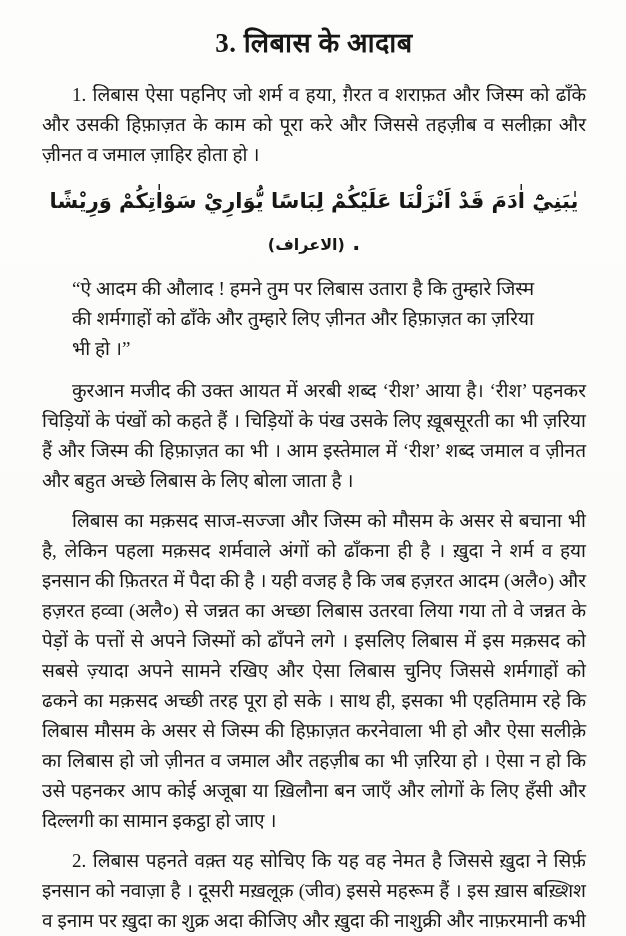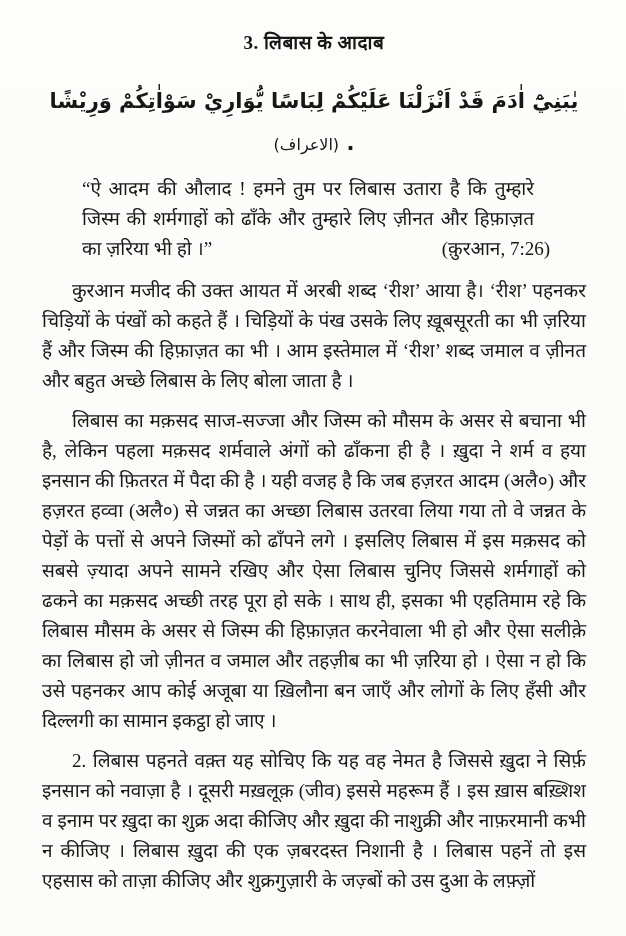--- a/index.html
+++ b/index.html
@@ -15,21 +15,21 @@
     background: linear-gradient(180deg, #fdfdfb 0%, #fbfbf9 60%, #fcfcfa 100%);
     color: #171716;
     font-family: "Liberation Serif", "DejaVu Serif", serif;
     box-sizing: border-box;
     padding: 14px 40px 0 42px;
     overflow: hidden;
   }
   .title {
     text-align: center;
     font-weight: bold;
-    font-size: 19px;
+    font-size: 27px;
     line-height: 34px;
     margin: 12px 0 20px 0;
     letter-spacing: 0.5px;
   }
   p.body {
     font-size: 19px;
     line-height: 30px;
     text-align: justify;
     text-indent: 30px;
     margin: 0 0 10px 0;
@@ -39,53 +39,53 @@
     unicode-bidi: embed;
     text-align: center;
     font-family: "DejaVu Sans", sans-serif;
     font-weight: 700;
     font-size: 21px;
     line-height: 42px;
     margin: 4px 0 8px 0;
   }
   .arabic .verse-source {
     font-size: 16px;
-    font-weight: 400;
+    font-weight: 700;
   }
   .quote {
     position: relative;
     font-size: 19px;
     line-height: 30px;
     text-align: justify;
-    margin: 0 52px 12px 40px;
+    margin: 0 52px 12px 30px;
   }
   .quote .cite {
     position: absolute;
     right: -16px;
     bottom: 0;
     white-space: nowrap;
   }
 </style>
 </head>
 <body>
 
 <div class="page">
 
   <h1 class="title">3. लिबास के आदाब</h1>
 
+  <p class="body">1. लिबास ऐसा पहनिए जो शर्म व हया, ग़ैरत व शराफ़त और जिस्म को ढाँके और उसकी हिफ़ाज़त के काम को पूरा करे और जिससे तहज़ीब व सलीक़ा और ज़ीनत व जमाल ज़ाहिर होता हो ।</p>
 
 
   <div class="arabic">
     <span>يٰبَنِيْٓ اٰدَمَ قَدْ اَنْزَلْنَا عَلَيْكُمْ لِبَاسًا يُّوَارِيْ سَوْاٰتِكُمْ وَرِيْشًا .</span>
     <span class="verse-source">(الاعراف)</span>
   </div>
 
   <div class="quote">
     <span>“ऐ आदम की औलाद ! हमने तुम पर लिबास उतारा है कि तुम्हारे जिस्म की शर्मगाहों को ढाँके और तुम्हारे लिए ज़ीनत और हिफ़ाज़त का ज़रिया भी हो ।”</span>
-    <span class="cite">(क़ुरआन, 7:26)</span>
   </div>
 
   <p class="body">कुरआन मजीद की उक्त आयत में अरबी शब्द ‘रीश’ आया है। ‘रीश’ पहनकर चिड़ियों के पंखों को कहते हैं । चिड़ियों के पंख उसके लिए ख़ूबसूरती का भी ज़रिया हैं और जिस्म की हिफ़ाज़त का भी । आम इस्तेमाल में ‘रीश’ शब्द जमाल व ज़ीनत और बहुत अच्छे लिबास के लिए बोला जाता है ।</p>
 
   <p class="body">लिबास का मक़सद साज-सज्जा और जिस्म को मौसम के असर से बचाना भी है, लेकिन पहला मक़सद शर्मवाले अंगों को ढाँकना ही है । ख़ुदा ने शर्म व हया इनसान की फ़ितरत में पैदा की है । यही वजह है कि जब हज़रत आदम (अलै०) और हज़रत हव्वा (अलै०) से जन्नत का अच्छा लिबास उतरवा लिया गया तो वे जन्नत के पेड़ों के पत्तों से अपने जिस्मों को ढाँपने लगे । इसलिए लिबास में इस मक़सद को सबसे ज़्यादा अपने सामने रखिए और ऐसा लिबास चुनिए जिससे शर्मगाहों को ढकने का मक़सद अच्छी तरह पूरा हो सके । साथ ही, इसका भी एहतिमाम रहे कि लिबास मौसम के असर से जिस्म की हिफ़ाज़त करनेवाला भी हो और ऐसा सलीक़े का लिबास हो जो ज़ीनत व जमाल और तहज़ीब का भी ज़रिया हो । ऐसा न हो कि उसे पहनकर आप कोई अजूबा या ख़िलौना बन जाएँ और लोगों के लिए हँसी और दिल्लगी का सामान इकट्ठा हो जाए ।</p>
 
   <p class="body">2. लिबास पहनते वक़्त यह सोचिए कि यह वह नेमत है जिससे ख़ुदा ने सिर्फ़ इनसान को नवाज़ा है । दूसरी मख़लूक़ (जीव) इससे महरूम हैं । इस ख़ास बख़्शिश व इनाम पर ख़ुदा का शुक्र अदा कीजिए और ख़ुदा की नाशुक्री और नाफ़रमानी कभी न कीजिए । लिबास ख़ुदा की एक ज़बरदस्त निशानी है । लिबास पहनें तो इस एहसास को ताज़ा कीजिए और शुक्रगुज़ारी के जज़्बों को उस दुआ के लफ़्ज़ों</p>
 
 </div>
 

